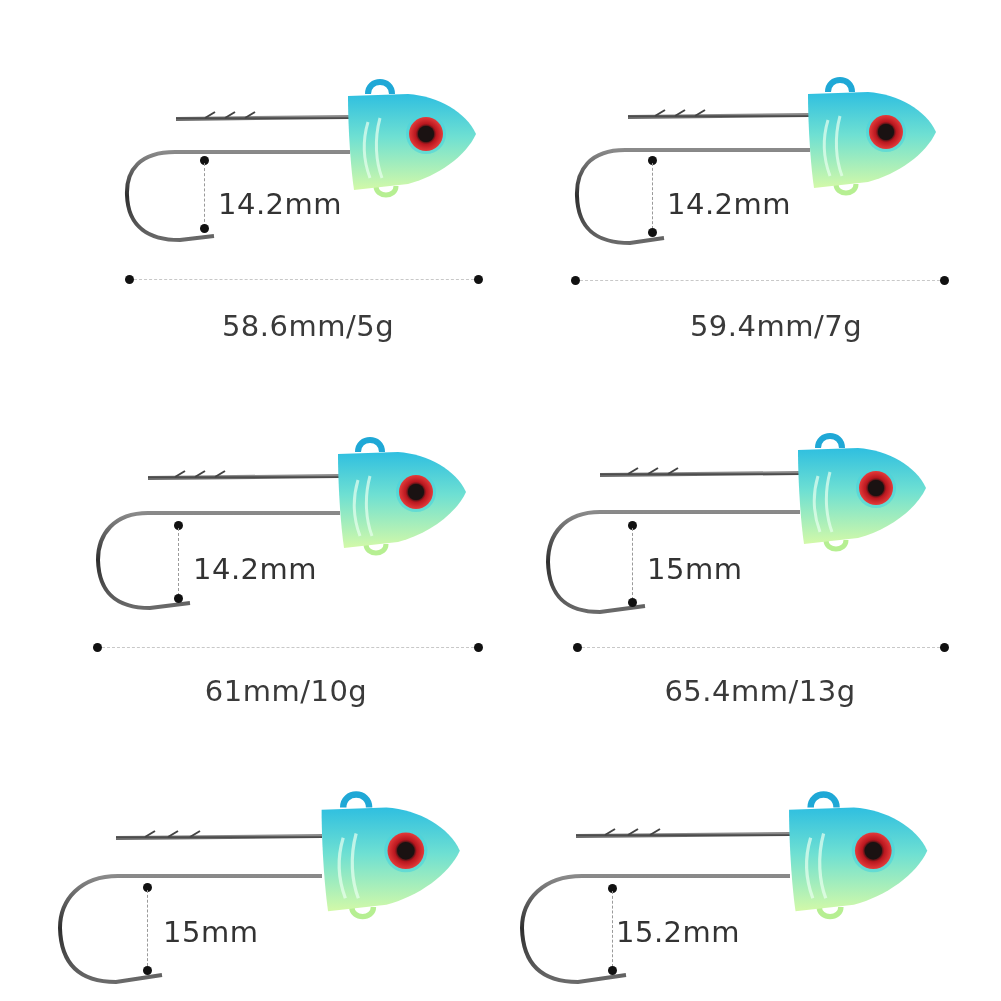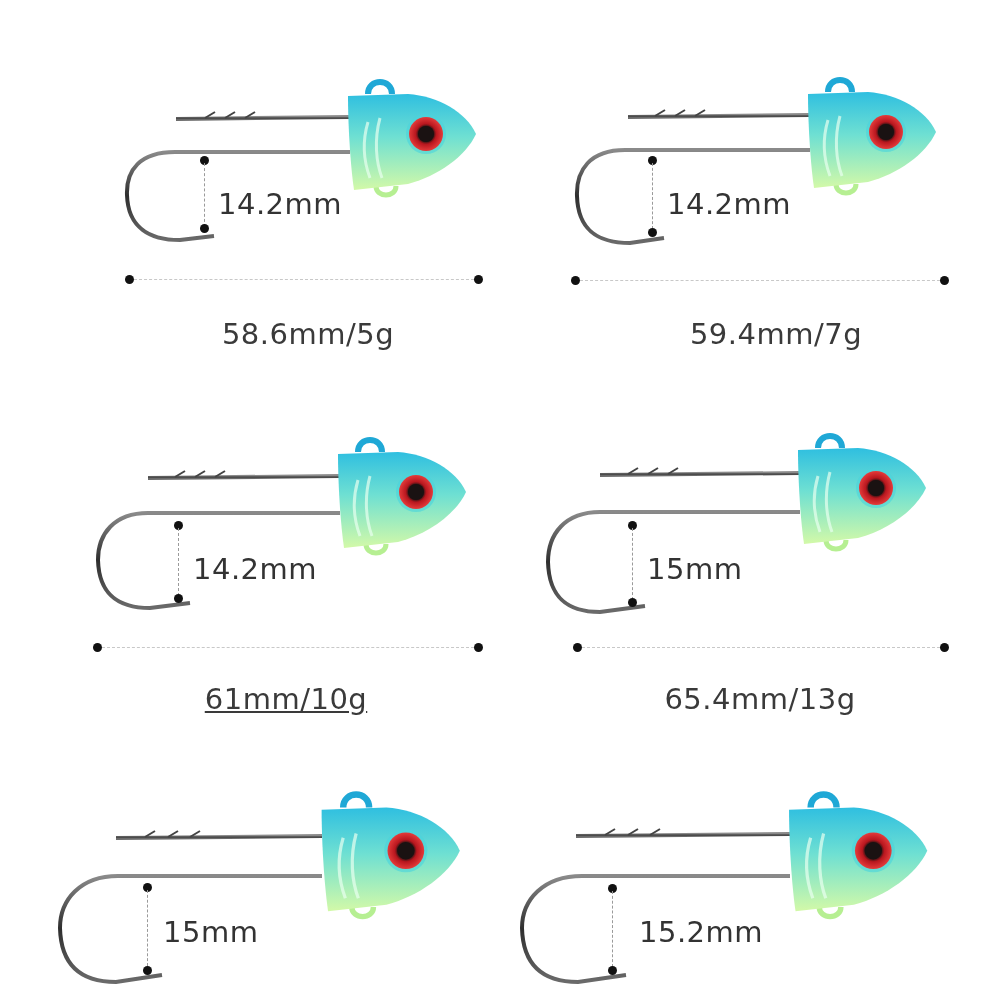--- a/index.html
+++ b/index.html
@@ -3,21 +3,21 @@
 <meta charset="utf-8">
 <style>
   html,body{margin:0;padding:0;background:#ffffff;}
   body{width:1001px;height:1001px;position:relative;overflow:hidden;font-family:"DejaVu Sans","Liberation Sans",sans-serif;}
   .lure{position:absolute;}
   .lure svg{display:block;overflow:visible;}
   .gap-label{position:absolute;font-size:29px;color:#333333;letter-spacing:0.5px;white-space:nowrap;line-height:1;}
   .gap-line{position:absolute;width:0;border-left:1.5px dashed #9a9a9a;}
   .dot{position:absolute;width:9px;height:9px;border-radius:50%;background:#111;}
   .len-line{position:absolute;height:0;border-top:1.5px dashed #c8c8c8;}
-  .size-label{position:absolute;font-size:29px;color:#3a3a3a;letter-spacing:0.5px;white-space:nowrap;line-height:1;transform:translateX(-50%);margin-top:8px;}
+  .size-label{position:absolute;font-size:29px;color:#3a3a3a;letter-spacing:0.5px;white-space:nowrap;line-height:1;transform:translateX(-50%);}
 </style>
 </head>
 <body>
 
 <svg width="0" height="0" style="position:absolute">
   <defs>
     <linearGradient id="headGrad" x1="0" y1="0" x2="0" y2="1">
       <stop offset="0" stop-color="#2fbfe0"></stop>
       <stop offset="0.45" stop-color="#6fe0d2"></stop>
       <stop offset="1" stop-color="#d3f9a8"></stop>
@@ -98,21 +98,21 @@
     <use href="#lureHead" x="338" y="440"></use>
   </svg>
 </div>
 <div class="dot" style="left:174px;top:521px;"></div>
 <div class="gap-line" style="left:178px;top:528px;height:68px;"></div>
 <div class="dot" style="left:174px;top:594px;"></div>
 <div class="gap-label" style="left:193px;top:555px;">14.2mm</div>
 <div class="dot" style="left:93px;top:643px;"></div>
 <div class="len-line" style="left:102px;top:647px;width:372px;"></div>
 <div class="dot" style="left:474px;top:643px;"></div>
-<div class="size-label" style="left:286px;top:677px;text-decoration:underline;">61mm/10g</div>
+<div class="size-label" style="left:286px;top:677px;">61mm/10g</div>
 
 <div class="lure" style="left:0;top:0;">
   <svg width="1001" height="640">
     <line x1="600" y1="475" x2="800" y2="473" stroke="url(#metalGrad)" stroke-width="4"></line>
     <path d="M628 474 l10 -6 M648 474 l10 -6 M668 474 l10 -6" stroke="#444" stroke-width="2"></path>
     <line x1="700" y1="491" x2="800" y2="491" stroke="url(#metalGrad)" stroke-width="4"></line>
     <path d="M800 512 L600 512 C565 512 548 534 548 562 C549 600 570 612 600 612 L645 606" fill="none" stroke="url(#metalGrad)" stroke-width="4"></path>
     <use href="#lureHead" x="798" y="436"></use>
   </svg>
 </div>
@@ -144,13 +144,13 @@
     <line x1="576" y1="836" x2="790" y2="834" stroke="url(#metalGrad)" stroke-width="4"></line>
     <path d="M605 835 l10 -6 M628 835 l10 -6 M650 835 l10 -6" stroke="#444" stroke-width="2"></path>
     <line x1="680" y1="854" x2="790" y2="854" stroke="url(#metalGrad)" stroke-width="4"></line>
     <path d="M790 876 L582 876 C543 876 522 900 522 928 C523 968 546 982 578 982 L626 975" fill="none" stroke="url(#metalGrad)" stroke-width="4"></path>
     <use href="#lureHead" x="788" y="795" transform="translate(-62,-64) scale(1.08)"></use>
   </svg>
 </div>
 <div class="dot" style="left:608px;top:884px;"></div>
 <div class="gap-line" style="left:612px;top:891px;height:76px;"></div>
 <div class="dot" style="left:608px;top:966px;"></div>
-<div class="gap-label" style="left:639px;top:918px;">15.2mm</div>
+<div class="gap-label" style="left:616px;top:918px;">15.2mm</div>
 
 </body></html>

